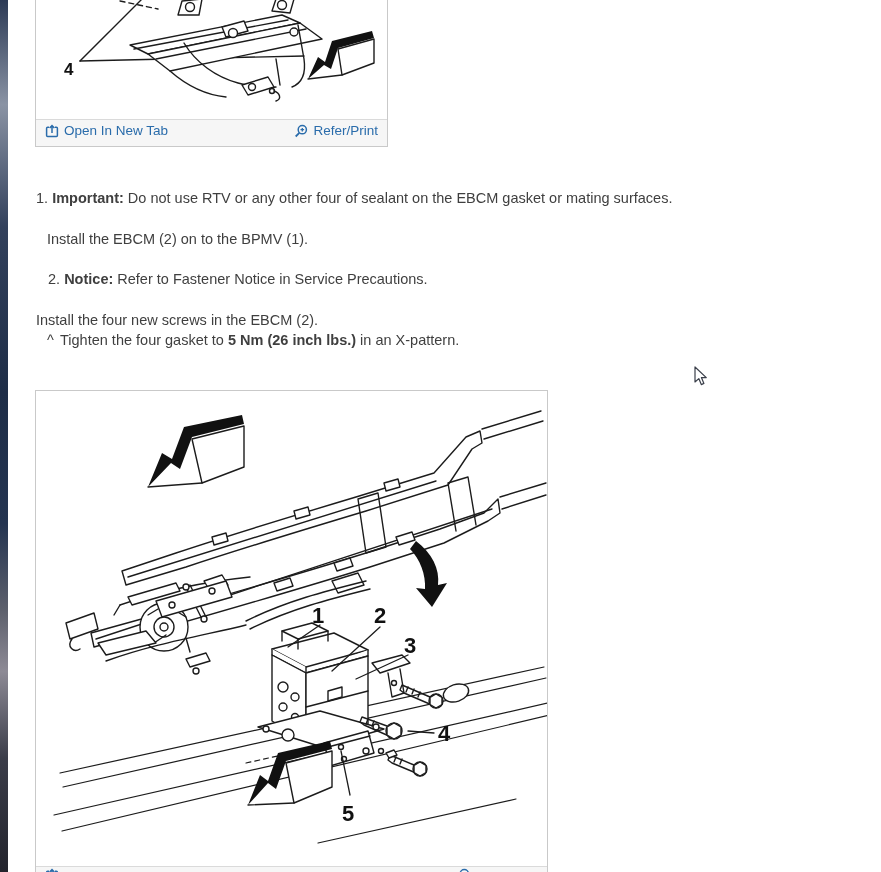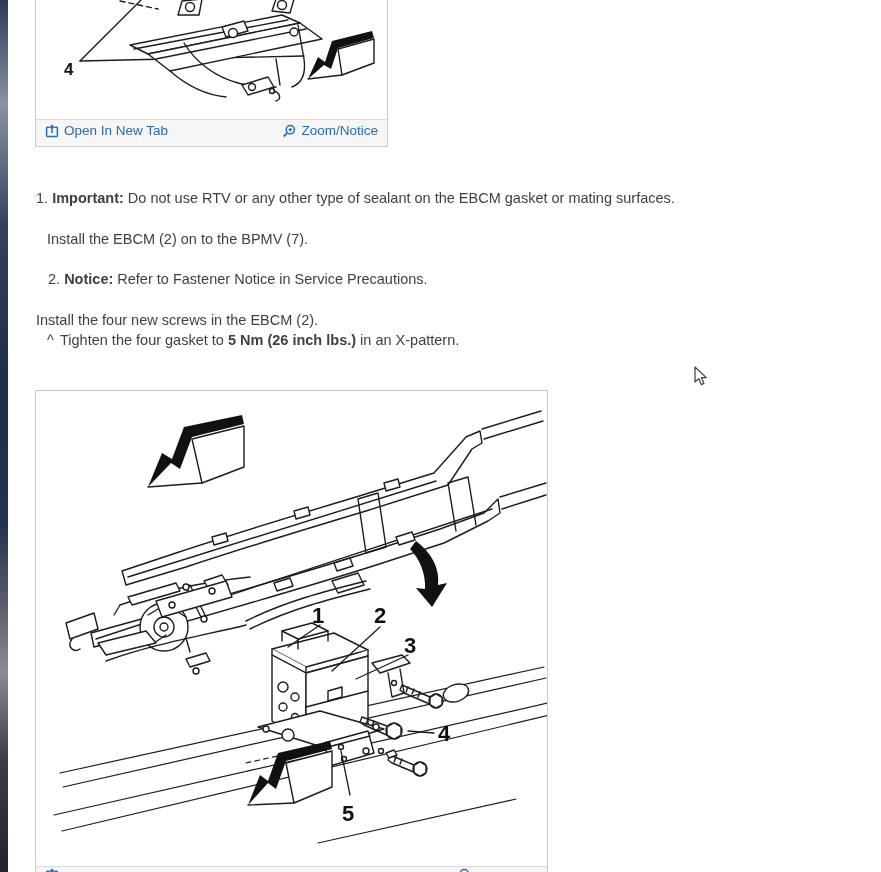--- a/index.html
+++ b/index.html
@@ -72,31 +72,31 @@
         <path d="M7,9 V1.6 M4.6,4 L7,1.6 L9.4,4" fill="none" stroke="#2a6cab" stroke-width="1.5"></path>
       </svg>
       <span>Open In New Tab</span>
     </a>
     <a class="fig-link">
       <svg width="14" height="14" viewBox="0 0 14 14">
         <circle cx="8.3" cy="5.7" r="4.1" fill="none" stroke="#2a6cab" stroke-width="1.5"></circle>
         <path d="M5.3,8.9 L1.7,12.5" stroke="#2a6cab" stroke-width="1.8"></path>
         <path d="M8.3,3.9 V7.5 M6.5,5.7 H10.1" stroke="#2a6cab" stroke-width="1.3"></path>
       </svg>
-      <span>Zoom/Notice</span>
+      <span>Refer/Print</span>
     </a>
   </div>
 </div>
 
 <div>
   <div class="text-abs" style="left:36px; top:188px;">
     <span>1.</span>
-    <b>Important:</b><span> Do not use RTV or any other type of sealant on the EBCM gasket or mating surfaces.</span>
-  </div>
-  <div class="text-abs" style="left:47px; top:229px;">Install the EBCM (2) on to the BPMV (7).</div>
+    <b>Important:</b><span> Do not use RTV or any other four of sealant on the EBCM gasket or mating surfaces.</span>
+  </div>
+  <div class="text-abs" style="left:47px; top:229px;">Install the EBCM (2) on to the BPMV (1).</div>
 
   <div class="text-abs" style="left:48px; top:269px;">
     <span>2.</span>
     <b>Notice:</b><span> Refer to Fastener Notice in Service Precautions.</span>
   </div>
   <div class="text-abs" style="left:36px; top:310px;">Install the four new screws in the EBCM (2).</div>
   <div class="text-abs" style="left:47px; top:330px;">
     <span class="bullet">^</span><span>Tighten the four gasket to </span><b>5 Nm (26 inch lbs.)</b><span> in an X-pattern.</span>
   </div>
 </div>

